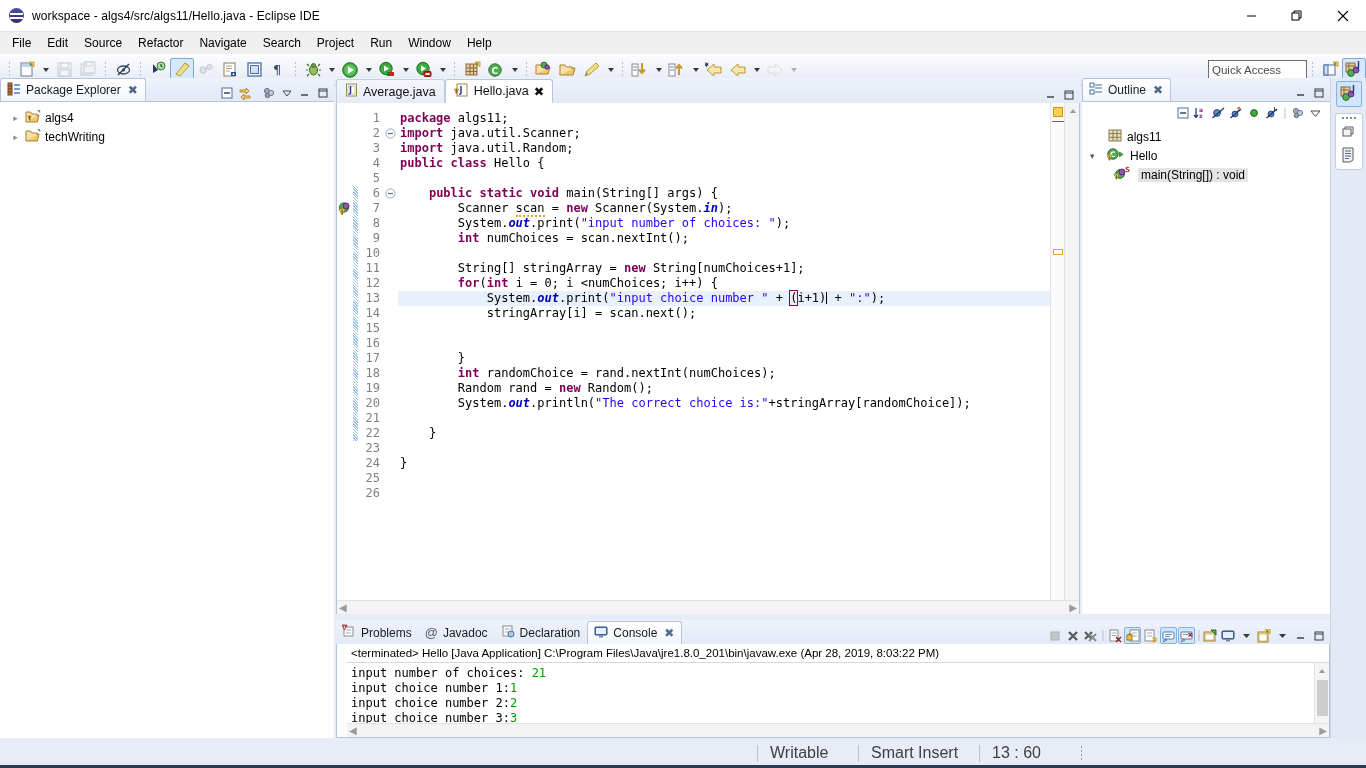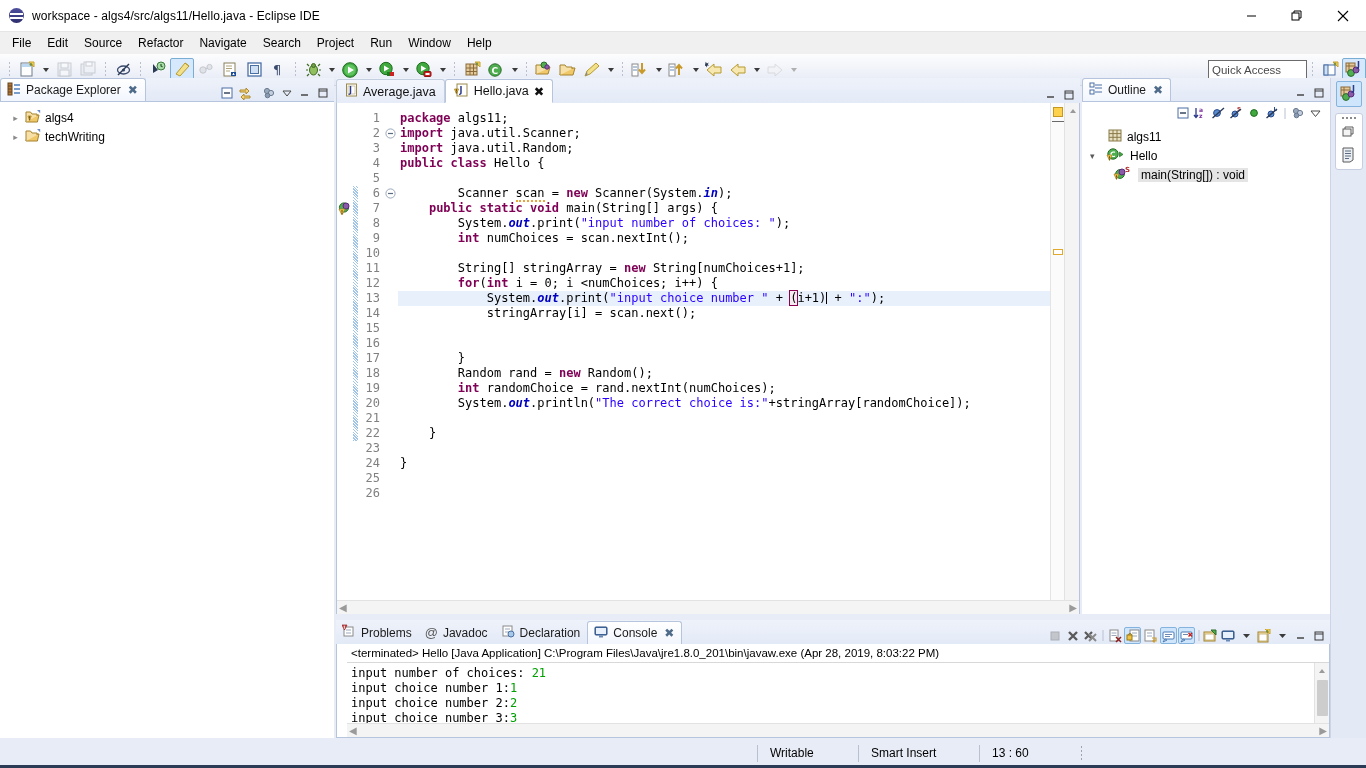--- a/index.html
+++ b/index.html
@@ -154,21 +154,21 @@
   .cs-out { flex:1; position:relative; overflow:hidden; display:flex;}
   .cs-text { flex:1; padding: 3px 0 0 4px; font-family:"DejaVu Sans Mono", monospace; font-size:12px; line-height:15px; white-space:pre;}
   .cs-in { color: #00a000; }
   .cs-vscroll { width:15px; background:#f4f4f4; border-left:1px solid #e2e2e2; display:flex; flex-direction:column; align-items:center;}
   .cs-hscroll { height:14px; background:#f4f4f4; border-top:1px solid #e2e2e2; display:flex; align-items:center; justify-content:space-between; padding:0 2px;}
   .sb-thumb { background:#cdcdcd; width:11px; margin:0 auto; border-radius:1px; }
 
   
   .statusbar {
     position:absolute; bottom:0; left:0; right:0; height:30px;
-    background:#e8ecf7; display:flex; align-items:center; font-size:12px; color:#000000;
+    background:#e8ecf7; display:flex; align-items:center; font-size:16px; color:#404040;
   }
   .sb-sep { width:1px; height:17px; background:#b9c0d2; }
   .sb-cell { padding: 0 12px; }
   .sb-grip { width:3px; height:16px; background-image: radial-gradient(#9aa2b5 40%, transparent 45%); background-size:3px 4px; margin-left: 10px;}
   .bottom-rule { position:absolute; bottom:0; left:0; right:0; height:3px; background:#2b3a55;}
 </style>
 </head>
 <body>
 
 <div id="app">
@@ -624,34 +624,34 @@
                 <circle cx="5.5" cy="5.5" r="4.6" fill="#fff" stroke="#9aa8bb"></circle>
                 <line x1="3" y1="5.5" x2="8" y2="5.5" stroke="#5a6a80" stroke-width="1.2"></line>
               </svg></div>
           </div>
         <div class="codearea" id="codearea">
             <div class="cline"><span class="kw">package</span><span> algs11;</span></div>
             <div class="cline"><span class="kw">import</span><span> java.util.Scanner;</span></div>
             <div class="cline"><span class="kw">import</span><span> java.util.Random;</span></div>
             <div class="cline"><span class="kw">public class</span><span> Hello {</span></div>
             <div class="cline">&nbsp;</div>
+            <div class="cline"><span>    </span><span class="kw">public static void</span><span> main(String[] args) {</span></div>
             <div class="cline"><span>        Scanner </span><span class="warnu">scan</span><span> = </span><span class="kw">new</span><span> Scanner(System.</span><span class="fld">in</span><span>);</span></div>
-            <div class="cline"><span>    </span><span class="kw">public static void</span><span> main(String[] args) {</span></div>
             <div class="cline"><span>        System.</span><span class="fld">out</span><span>.print(</span><span class="str">"input number of choices: "</span><span>);</span></div>
             <div class="cline"><span>        </span><span class="kw">int</span><span> numChoices = scan.nextInt();</span></div>
             <div class="cline">&nbsp;</div>
             <div class="cline"><span>        String[] stringArray = </span><span class="kw">new</span><span> String[numChoices+1];</span></div>
             <div class="cline"><span>        </span><span class="kw">for</span><span>(</span><span class="kw">int</span><span> i = 0; i &lt;numChoices; i++) {</span></div>
             <div class="cline hl"><span>            System.</span><span class="fld">out</span><span>.print(</span><span class="str">"input choice number "</span><span> + </span><span class="brk">(</span><span>i+1)</span><span class="caret"></span><span> + </span><span class="str">":"</span><span>);</span></div>
             <div class="cline"><span>            stringArray[i] = scan.next();</span></div>
             <div class="cline">&nbsp;</div>
             <div class="cline">&nbsp;</div>
             <div class="cline"><span>        }</span></div>
+            <div class="cline"><span>        </span><span class="kw">int</span><span> randomChoice = rand.nextInt(numChoices);</span></div>
             <div class="cline"><span>        Random rand = </span><span class="kw">new</span><span> Random();</span></div>
-            <div class="cline"><span>        </span><span class="kw">int</span><span> randomChoice = rand.nextInt(numChoices);</span></div>
             <div class="cline"><span>        System.</span><span class="fld">out</span><span>.println(</span><span class="str">"The correct choice is:"</span><span>+stringArray[randomChoice]);</span></div>
             <div class="cline">&nbsp;</div>
             <div class="cline"><span>    }</span></div>
             <div class="cline">&nbsp;</div>
             <div class="cline"><span>}</span></div>
             <div class="cline">&nbsp;</div>
             <div class="cline">&nbsp;</div>
           </div>
         <div class="ann-ruler">
           <div class="ann-box" style="top:4px"></div>

